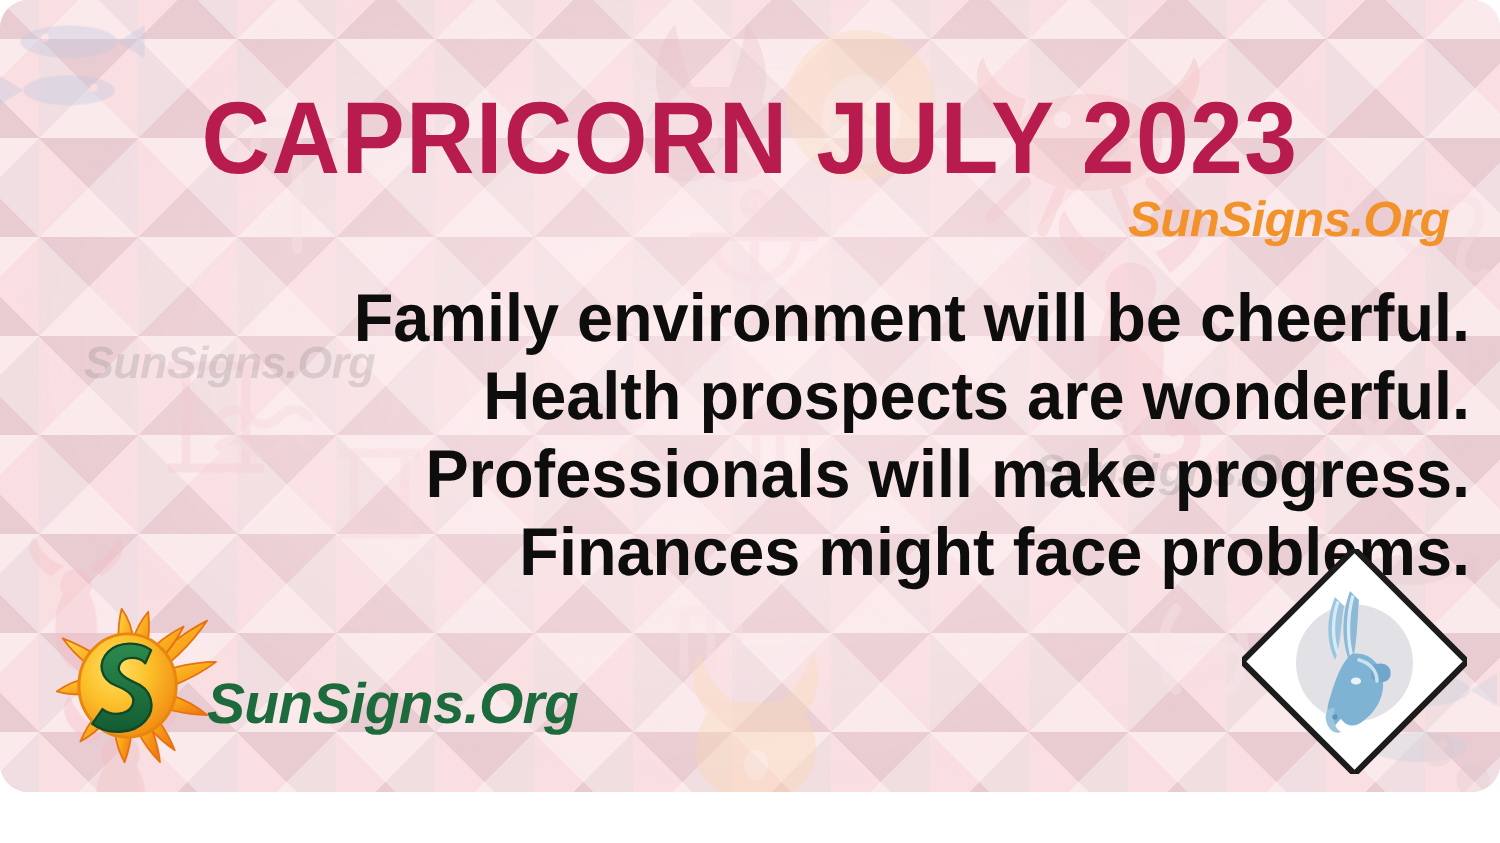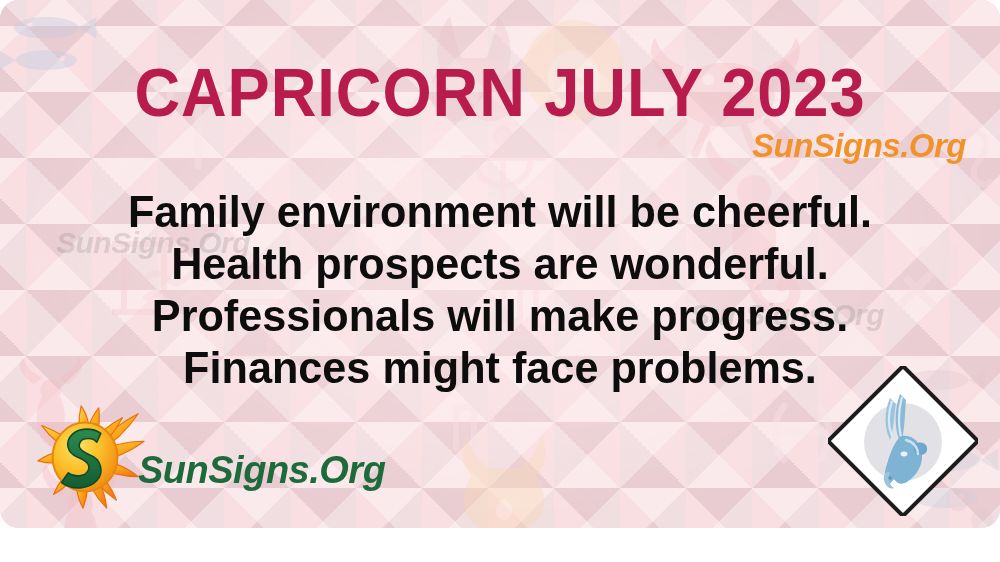--- a/index.html
+++ b/index.html
@@ -104,21 +104,21 @@
   }
   .wm-grey.one { left: 56px;  top: 228px; }
   .wm-grey.two { left: 690px; top: 300px; }
 
   
   .message {
     position: absolute;
     left: 0;
     right: 0;
     top: 186px;
-    text-align: center;
+    text-align: right;
   }
   .message .line {
     font-family: "Liberation Sans", sans-serif;
     font-weight: bold;
     font-size: 45px;
     line-height: 52px;
     color: #0d0d0d;
     transform: scaleX(0.96);
     white-space: nowrap;
   }

